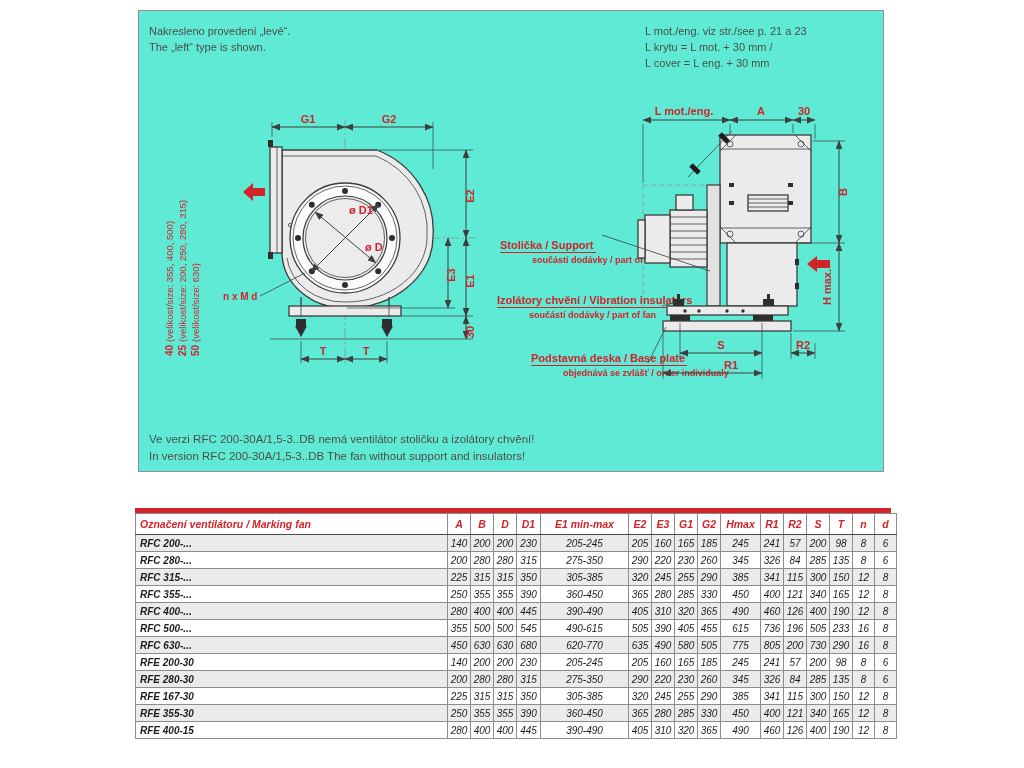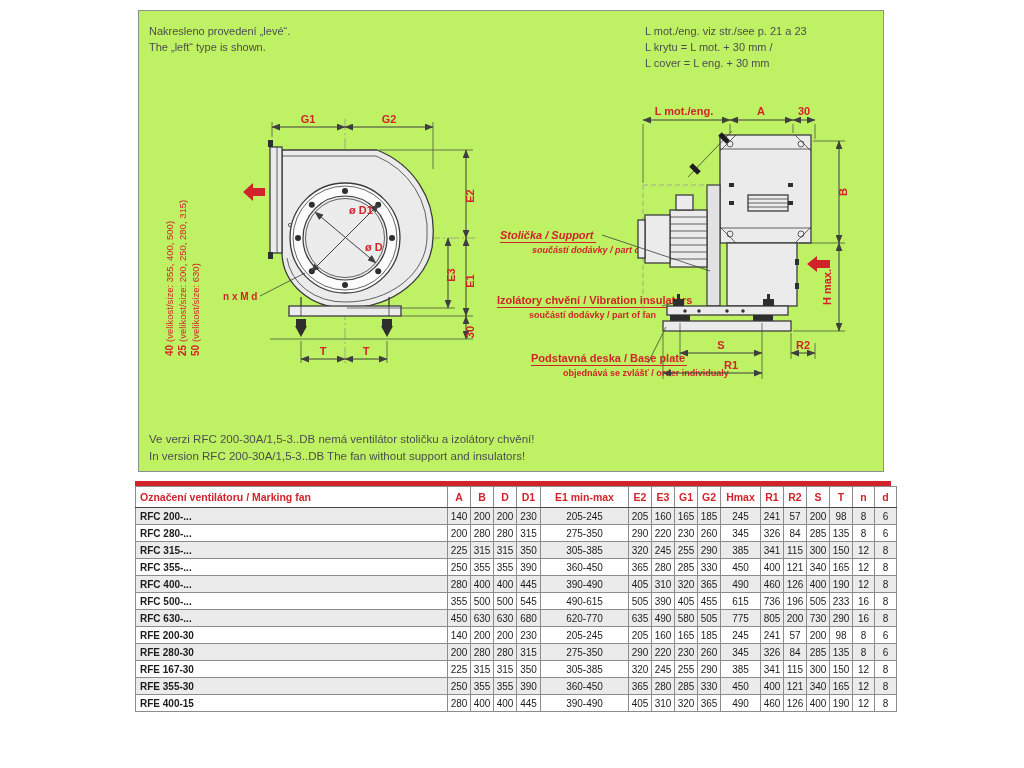--- a/index.html
+++ b/index.html
@@ -3,21 +3,21 @@
 <meta charset="utf-8">
 <style>
   :root{
     --red:#d2232a; --fill:#ebebeb; --rowalt:#ebebeb; --ink:#3c3c3c; --note:#4d4d4d;
   }
   *{margin:0;padding:0;box-sizing:border-box;}
   html,body{width:1024px;height:768px;background:#fff;font-family:"Liberation Sans",sans-serif;}
   .page{position:relative;width:1024px;height:768px;background:#fff;overflow:hidden;}
 
   
-  .frame{position:absolute;left:138px;top:10px;width:746px;height:462px;border:1px solid #8f8f8f;background:#bef264;}
+  .frame{position:absolute;left:138px;top:10px;width:746px;height:462px;border:1px solid #8f8f8f;background:#5eead4;}
   .note{position:absolute;color:var(--note);font-size:11px;line-height:16px;}
   .note-tl{left:10px;top:12px;}
   .note-tr{left:506px;top:12px;}
   .note-bottom{left:10px;top:420px;font-size:11.5px;line-height:17px;}
 
   .draw{position:absolute;left:0;top:0;}
 
   
   .body-fill{fill:var(--fill);stroke:var(--ink);stroke-width:1.3;}
   .ln{stroke:var(--ink);stroke-width:1.3;fill:none;}
@@ -36,26 +36,26 @@
   
   .size-notes{position:absolute;left:24px;top:345px;width:186px;transform:rotate(-90deg);transform-origin:0 0;
               color:var(--red);font-size:9.5px;line-height:13px;white-space:nowrap;}
   .size-notes b{font-size:10px;}
   .size-notes span{margin-left:3px;}
 
   
   .callout{position:absolute;color:var(--red);}
   .callout .t{display:inline-block;font-weight:bold;font-size:11px;border-bottom:1px solid var(--red);padding:0 2px 1px 0;}
   .callout .s{font-weight:bold;font-size:9px;margin-top:2px;padding-left:32px;}
-  .co-support{left:361px;top:214px;font-style:italic;}
+  .co-support{left:361px;top:224px;}
   .co-insulators{left:358px;top:279px;}
   .co-baseplate{left:392px;top:337px;}
 
   
-  .tablewrap{position:absolute;left:135px;top:481px;width:756px;}
+  .tablewrap{position:absolute;left:135px;top:508px;width:756px;font-style:italic;}
   .redbar{height:5px;background:var(--red);}
   table{width:756px;border-collapse:collapse;table-layout:fixed;border:1.5px solid #4a4a4a;}
   th,td{border:1px solid #8c8c8c;font-size:10px;color:#1c1c1c;text-align:center;height:17px;padding:0 1px;overflow:hidden;white-space:nowrap;}
   thead th{color:var(--red);font-size:10.5px;font-weight:bold;height:21px;border-bottom:1.6px solid #4a4a4a;background:#fff;}
   thead th.name, td.name{text-align:left;padding-left:4px;}
   td.name{font-weight:bold;font-size:10px;}
   tbody tr:nth-child(odd){background:var(--rowalt);}
   tbody tr:nth-child(even){background:#fff;}
   tbody tr:nth-child(9){border-top:1.8px solid #4a4a4a;}
 </style>

